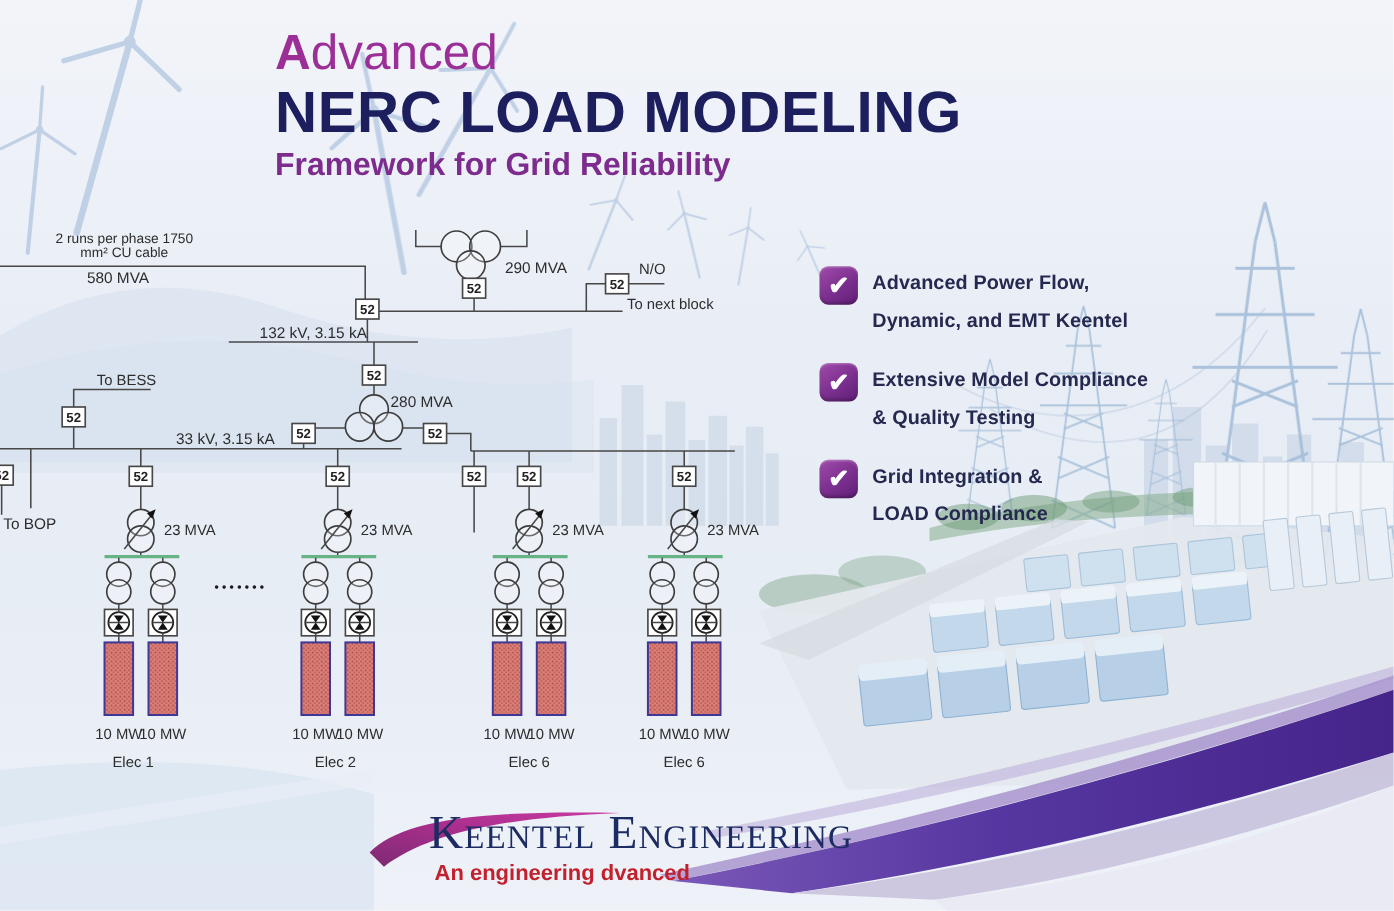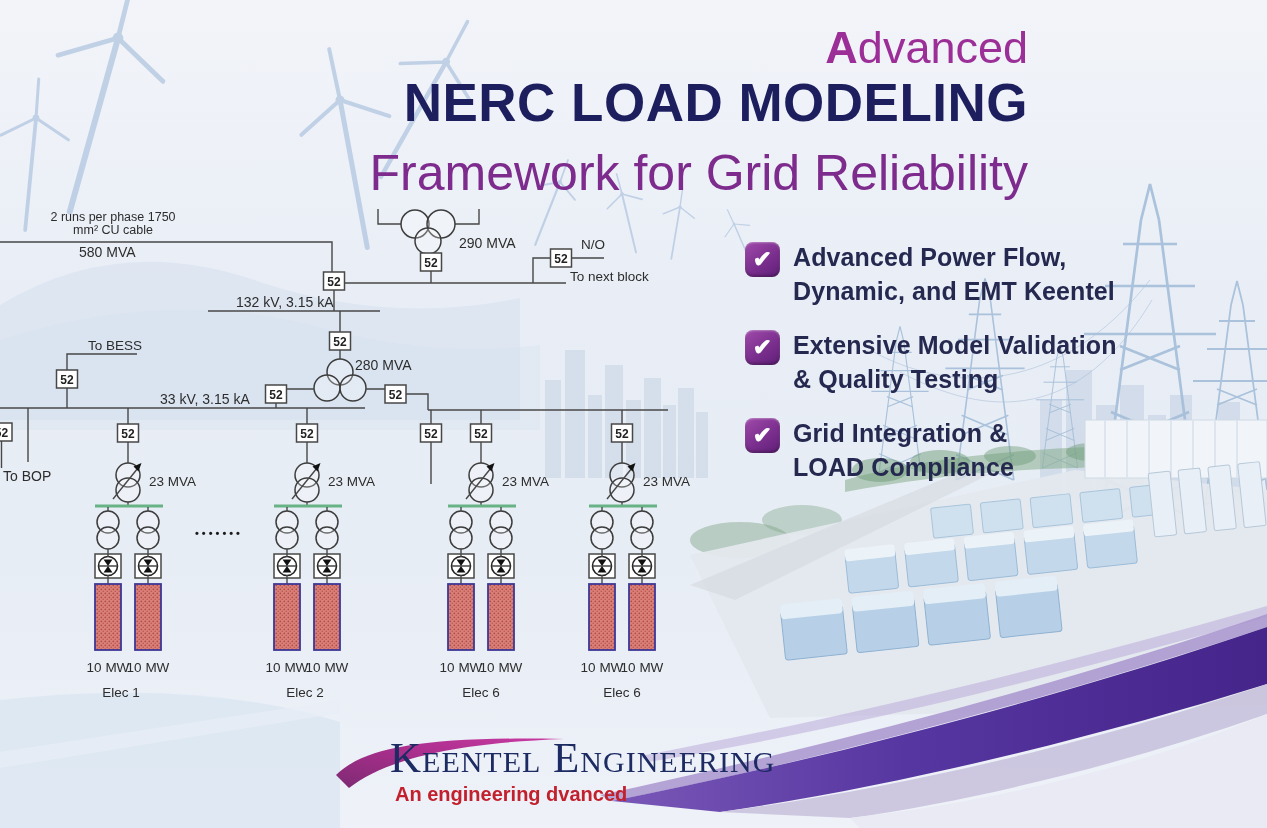--- a/index.html
+++ b/index.html
@@ -18,35 +18,35 @@
   .t52{font:600 12px "Liberation Sans",sans-serif;fill:#222;text-anchor:middle}
   .lb{font:13.5px "Liberation Sans",sans-serif;fill:#2d2d2d}
   .lb14{font:14px "Liberation Sans",sans-serif;fill:#2d2d2d}
   .lbm{font:13.5px "Liberation Sans",sans-serif;fill:#2d2d2d;text-anchor:middle}
   .lbs{font:12.5px "Liberation Sans",sans-serif;fill:#2d2d2d;text-anchor:middle}
   .dots{font:700 11px "Liberation Sans",sans-serif;fill:#1a1a1a;letter-spacing:3px;text-anchor:middle}
   .grnbus{stroke:#67b385;stroke-width:3;fill:none}
   .blk{fill:#111;stroke:none}
 
   
-  .title{position:absolute;top:24px;left:268px;width:760px;text-align:right;z-index:3}
+  .title{position:absolute;top:24px;left:250px;width:760px;text-align:left;z-index:3}
   .t1{font-size:45px;font-weight:400;color:#9c2f97;line-height:1.05}
   .t1 .bold{font-weight:800}
   .t2{font-size:53px;font-weight:800;color:#1c1e5e;letter-spacing:.5px;line-height:1.02;margin-top:5px}
-  .t3{font-size:50px;font-weight:400;color:#7d2b8d;line-height:1.05;margin-top:17px}
+  .t3{font-size:29px;font-weight:700;color:#7d2b8d;line-height:1.05;margin-top:5px}
 
   
   .checklist{position:absolute;left:745px;top:240px;width:440px;z-index:3}
   .citem{display:flex;gap:13px;margin-bottom:20px;align-items:flex-start}
   .cb{flex:0 0 auto;width:35px;height:35px;border-radius:8px;margin-top:2px;
       background:linear-gradient(145deg,#a04bab 0%,#7b2f8e 55%,#5f1f78 100%);
       box-shadow:inset 0 -2px 3px rgba(0,0,0,.28), inset 0 1px 2px rgba(255,255,255,.35);
       display:flex;align-items:center;justify-content:center;
       color:#fff;font-size:23px;font-weight:800;line-height:1}
-  .ctext{font-size:25px;font-weight:600;color:#25284f;line-height:34px;letter-spacing:.1px}
+  .ctext{font-size:18px;font-weight:600;color:#25284f;line-height:34px;letter-spacing:.1px}
 
   
   .logo{position:absolute;left:333px;top:721px;width:600px;height:104px;z-index:3}
   .logo .crescent{position:absolute;left:0;top:8px}
   .logo .name{position:absolute;left:57px;top:12px;font-family:"Liberation Serif",serif;
       font-variant:small-caps;font-weight:400;font-size:43px;color:#1d2b63;letter-spacing:1px;white-space:nowrap}
   .logo .tag{position:absolute;left:62px;top:62px;font-size:20px;font-weight:700;color:#c2202c;white-space:nowrap}
 </style>
 </head>
 <body>
@@ -352,21 +352,21 @@
     <div class="t3">Framework for Grid Reliability</div>
   </div>
 
   <div class="checklist">
     <div class="citem">
       <div class="cb">✔</div>
       <div class="ctext"><span>Advanced Power Flow,</span><br><span>Dynamic, and EMT Keentel</span></div>
     </div>
     <div class="citem">
       <div class="cb">✔</div>
-      <div class="ctext"><span>Extensive Model Validation</span><br><span>&amp; Quality Testing</span></div>
+      <div class="ctext"><span>Extensive Model Compliance</span><br><span>&amp; Quality Testing</span></div>
     </div>
     <div class="citem">
       <div class="cb">✔</div>
       <div class="ctext"><span>Grid Integration &amp;</span><br><span>LOAD Compliance</span></div>
     </div>
   </div>
 
   <div class="logo">
     <svg class="crescent" width="250" height="78" viewBox="0 0 250 78">
       <defs>

